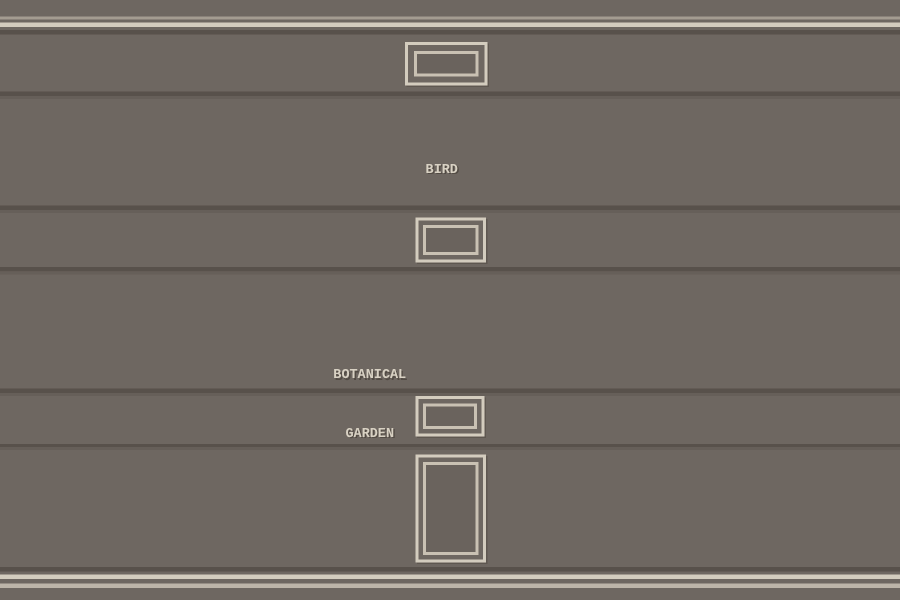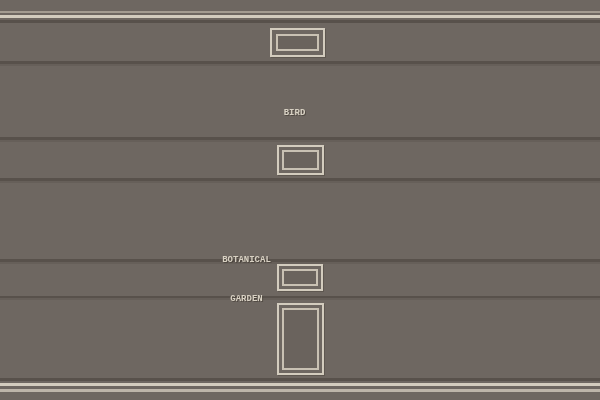--- a/index.html
+++ b/index.html
@@ -61,21 +61,21 @@
 
   .plaque{
     position:absolute;left:0;text-align:center;
     font-size:9px;font-weight:bold;line-height:13px;
     color:var(--plaque-text);
     text-shadow:1px 1px 0 rgba(60,52,46,.55);
     letter-spacing:0;
     white-space:pre;
   }
   .plaque-1{top:81px;width:589px;}
-  .plaque-2{top:228px;width:493px;}
+  .plaque-2{top:218px;width:493px;}
   .plaque span{display:block;}
 </style>
 </head>
 <body>
 
 <div class="wall">
 
   <div class="stripe light top-line-1"></div>
   <div class="stripe cream top-line-2"></div>
   <div class="stripe dark  top-line-3"></div>

